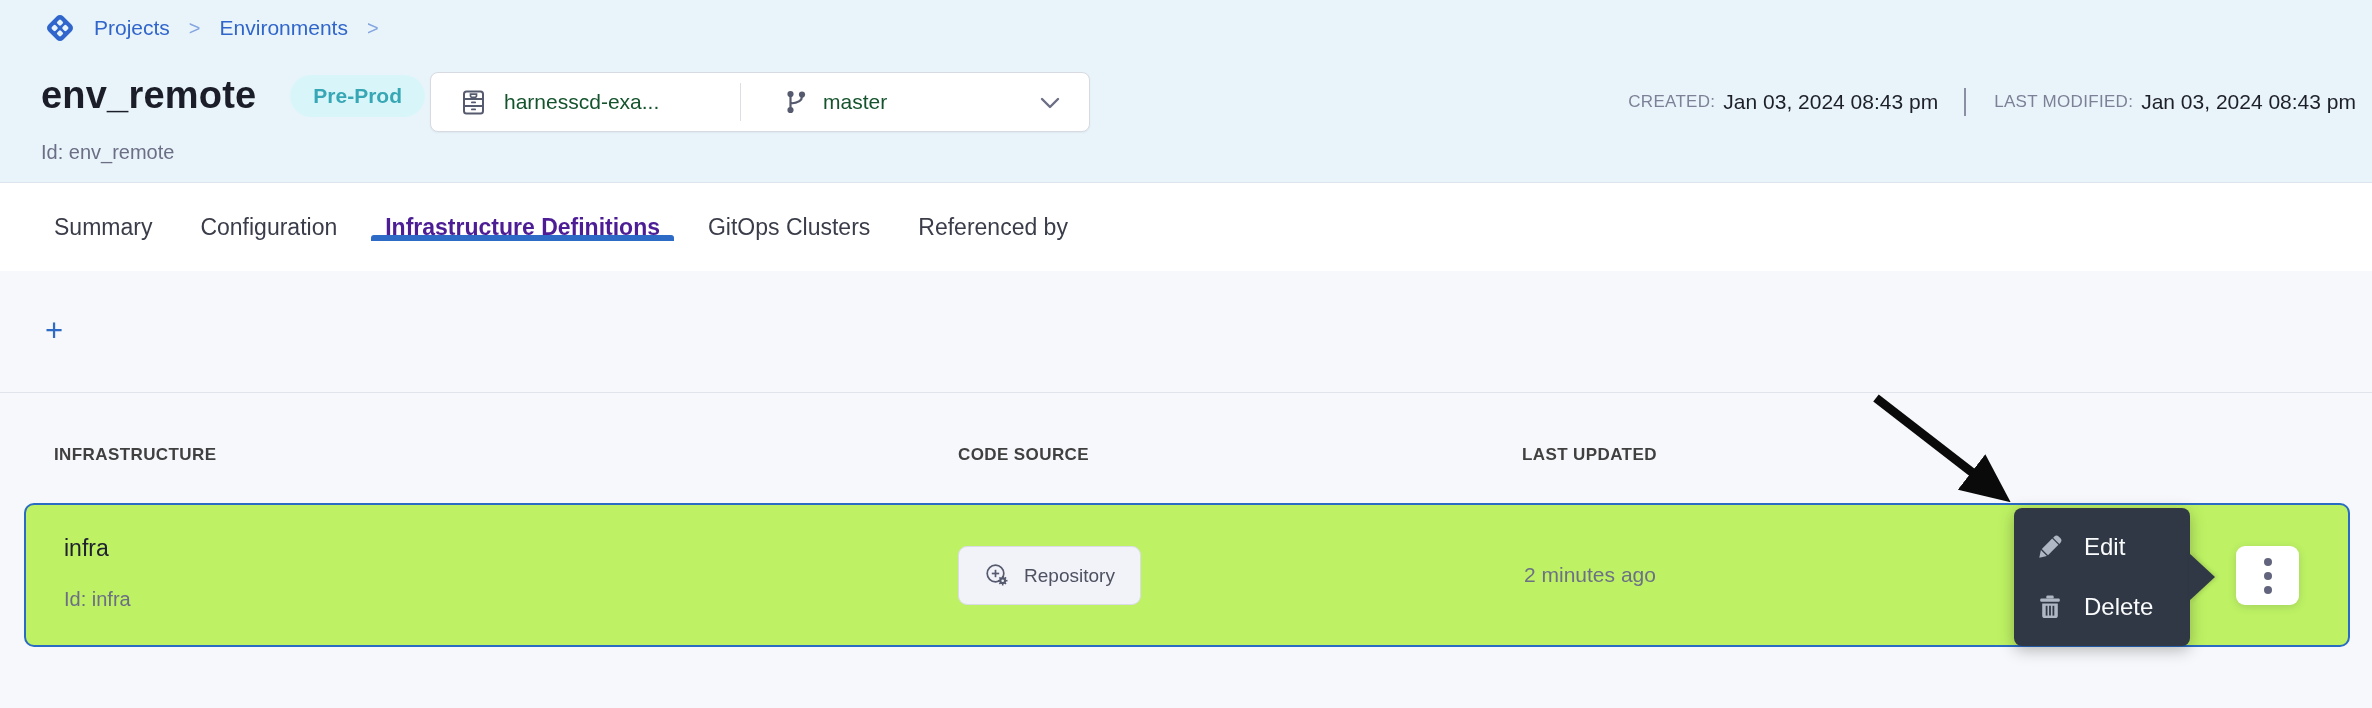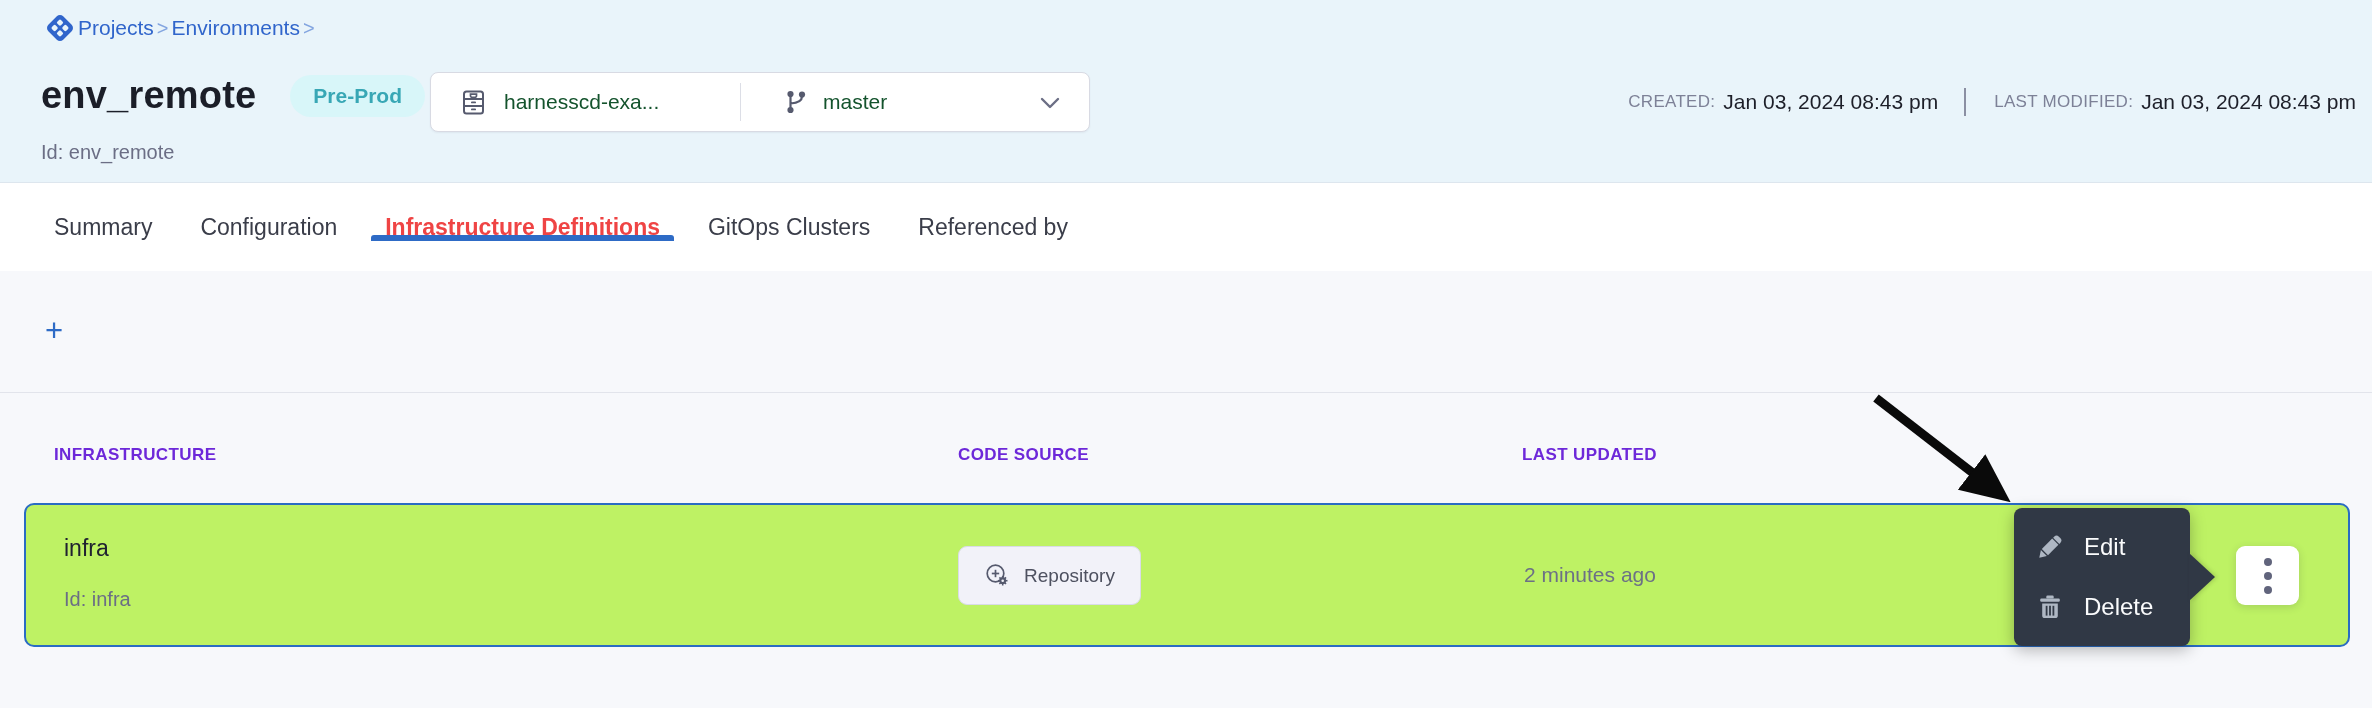--- a/index.html
+++ b/index.html
@@ -4,21 +4,21 @@
 <style>
   * { margin:0; padding:0; box-sizing:border-box; }
   html,body { width:2372px; height:708px; }
   body { font-family:"Liberation Sans", sans-serif; position:relative; background:#f7f8fb; overflow:hidden; }
 
   .page { position:absolute; inset:0; }
 
   
   .header { position:absolute; left:0; top:0; width:2372px; height:183px; background:#e9f4fa; border-bottom:1px solid #dde6ee; }
 
-  .breadcrumb { position:absolute; left:45px; top:13px; display:flex; align-items:center; gap:3px; font-size:21px; color:#3065cb; }
+  .breadcrumb { position:absolute; left:45px; top:13px; display:flex; align-items:center; gap:19px; font-size:21px; color:#3065cb; }
   .breadcrumb .sep { color:#3065cb; opacity:.55; font-size:20px; }
   .crumb { cursor:pointer; }
 
   .title-row { position:absolute; left:41px; top:74px; display:flex; align-items:center; }
   .page-title { font-size:38px; font-weight:600; color:#1b1e28; letter-spacing:.2px; }
   .env-badge { margin-left:34px; height:42px; padding:0 23px; border-radius:21px; background:#d8f6f9; color:#38a7b5; font-size:21px; font-weight:700; display:flex; align-items:center; }
   .id-line { position:absolute; left:41px; top:141px; font-size:20px; color:#6b6e85; }
 
   .selector { position:absolute; left:430px; top:72px; width:660px; height:60px; background:#ffffff; border:1px solid #d8dae3; border-radius:8px; display:flex; align-items:center; box-shadow:0 1px 2px rgba(40,41,61,.06); cursor:pointer; }
   .sel-left { width:309px; height:100%; display:flex; align-items:center; padding-left:29px; gap:17px; }
@@ -28,33 +28,33 @@
   .sel-chevron { position:absolute; right:28px; top:22px; }
 
   .meta { position:absolute; top:88px; right:16px; display:flex; align-items:center; }
   .meta-label { font-size:17px; color:#7d8197; letter-spacing:.3px; margin-right:8px; }
   .meta-value { font-size:21px; color:#1d1f29; }
   .meta-divider { width:2px; height:28px; background:#8b8fa3; margin:0 28px 0 26px; }
 
   
   .tabbar { position:absolute; left:0; top:183px; width:2372px; height:88px; background:#ffffff; display:flex; align-items:center; padding-left:40px; }
   .tab { position:relative; display:flex; align-items:center; padding:0 14px; margin-right:20px; font-size:23px; color:#3a3d49; cursor:pointer; white-space:nowrap; }
-  .tab.active { font-weight:700; color:#ef4444; }
+  .tab.active { font-weight:700; color:#4c1d95; }
   .tab.active::after { content:""; position:absolute; left:0; right:0; bottom:0; height:6px; background:#2e6bc6; border-radius:3px 3px 0 0; }
 
   
   .content { position:absolute; left:0; top:271px; width:2372px; height:437px; background:#f7f8fb; }
 
   .add-btn { position:absolute; left:45px; top:47px; display:flex; align-items:center; gap:13px; color:#2e6bc6; cursor:pointer; }
   .add-btn .plus { font-size:31px; font-weight:500; line-height:1; margin-top:-3px; }
   .add-btn .lbl { font-size:23px; font-weight:700; }
 
   .section-divider { position:absolute; left:0; top:121px; width:2372px; height:1px; background:#e2e4eb; }
 
-  .col-header { position:absolute; top:174px; font-size:17px; font-weight:700; color:#6d28d9; letter-spacing:.4px; }
+  .col-header { position:absolute; top:174px; font-size:17px; font-weight:700; color:#404040; letter-spacing:.4px; }
   .col-infra { left:54px; } .col-code { left:958px; } .col-updated { left:1522px; }
 
   .row-card { position:absolute; left:24px; top:232px; width:2326px; height:144px; background:#bef264; border:2px solid #2a6cc3; border-radius:10px; cursor:pointer; }
   .row-name { position:absolute; left:38px; top:30px; font-size:23px; color:#202230; }
   .row-id { position:absolute; left:38px; top:83px; font-size:20px; color:#6b6e85; }
   .code-badge { position:absolute; left:932px; top:41px; width:183px; height:59px; background:#f2f2f9; border:1px solid #d9dbe7; border-radius:9px; display:flex; align-items:center; justify-content:center; gap:13px; }
   .code-badge span { font-size:19px; color:#4e5160; }
   .last-updated { position:absolute; left:1498px; top:58px; font-size:21px; color:#6c7086; }
 
   .dots-btn { position:absolute; left:2210px; top:41px; width:63px; height:59px; background:#ffffff; border-radius:9px; box-shadow:0 2px 8px rgba(40,41,61,.16); display:flex; flex-direction:column; align-items:center; justify-content:center; gap:6px; cursor:pointer; }

